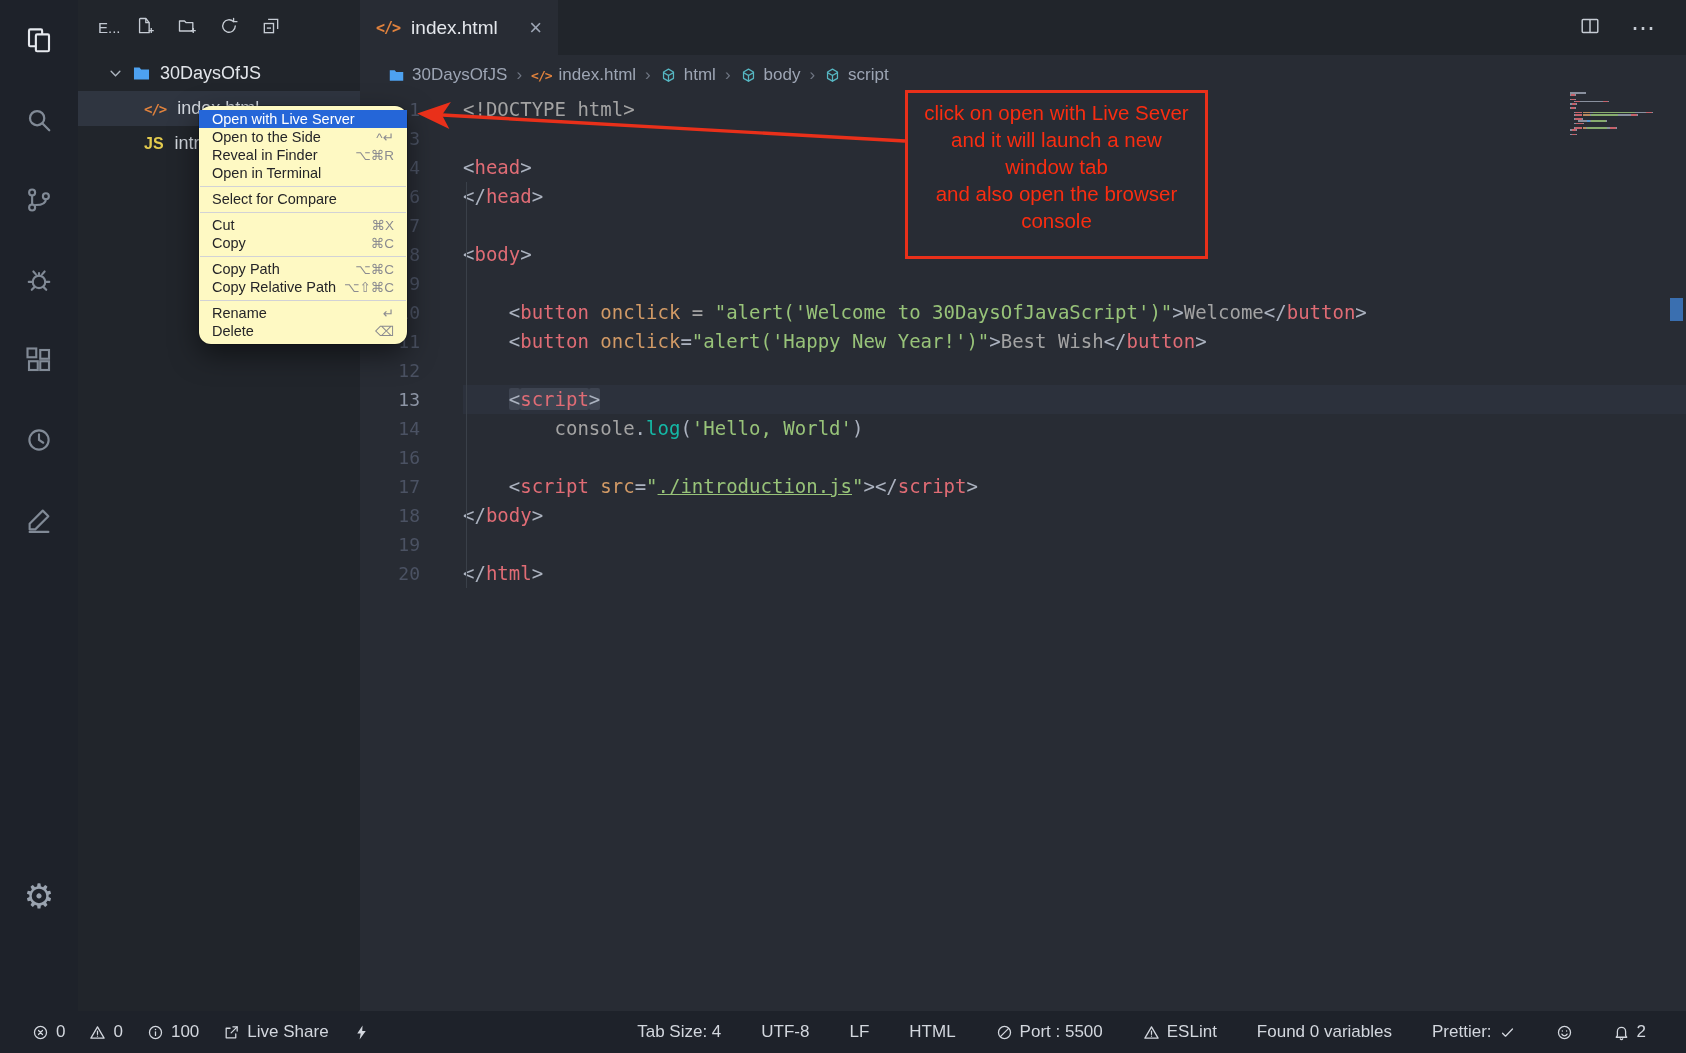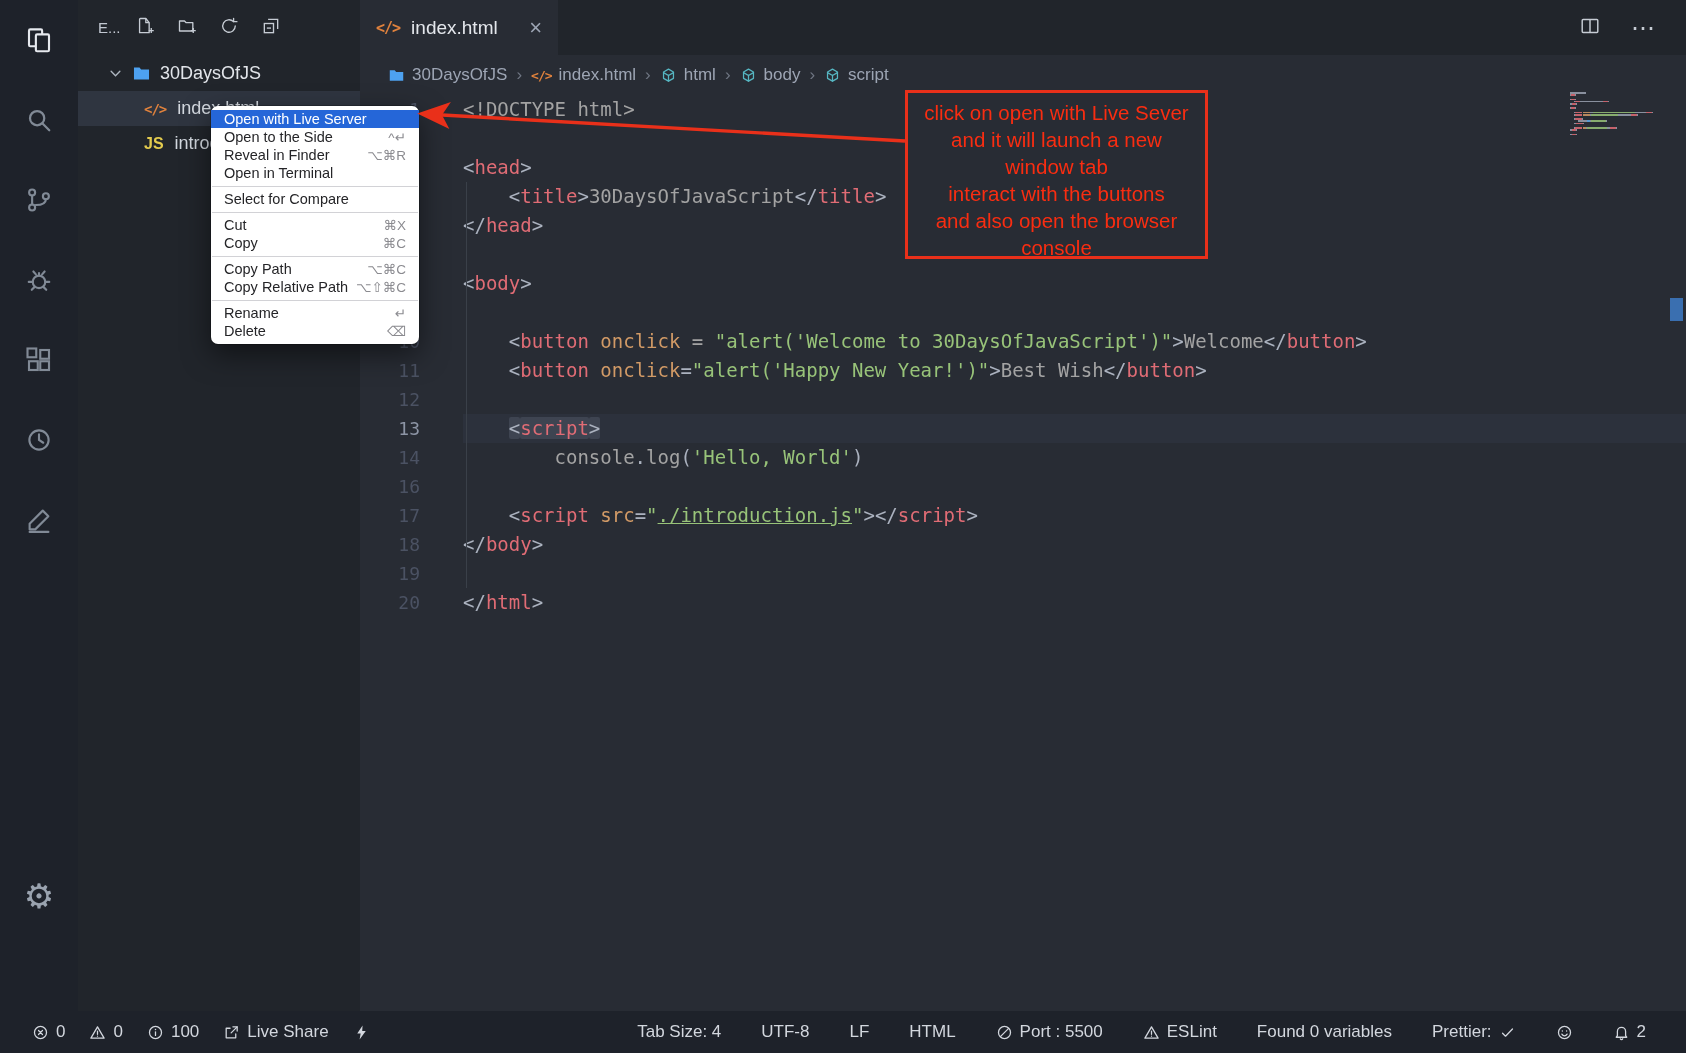--- a/index.html
+++ b/index.html
@@ -52,33 +52,33 @@
   #code{position:absolute;top:95px;left:0;right:0;bottom:0;font-family:"DejaVu Sans Mono",monospace;font-size:19px;color:var(--txt)}
   .code-line{height:29px;line-height:29px;display:flex;white-space:pre}
   .code-line.cur{background:linear-gradient(90deg,transparent 103px,#2c313c 103px)}
   .gutter{width:60px;flex:none;text-align:right;color:var(--gutter);font-size:18px}
   .cur .gutter{color:#8d95a5}
   .line-text{padding-left:43px}
   .tk-plain{color:#a3a3a3}
   .tk-tag{color:#e06c75}
   .tk-attr{color:#d19a66}
   .tk-str{color:#98c379}
-  .tk-fn{color:#a3a3a3}
+  .tk-fn{color:#14b8a6}
   .tk-punct{color:#abb2bf}
   .tk-hl{background:#3e4451;border-radius:2px}
   .tk-link{text-decoration:underline}
   #indent-guide{position:absolute;left:106px;top:87px;width:1px;height:406px;background:#3a4049}
 
   #minimap{position:absolute;top:92px;right:26px;width:90px;cursor:pointer}
   .mm-line{height:2.2px;display:flex}
   .mm-seg{height:1.7px;display:inline-block;opacity:.85}
   #ruler-mark{position:absolute;top:298px;right:3px;width:13px;height:23px;background:#3f81d0;opacity:.8}
 
   
-  #context-menu{position:absolute;left:211px;top:106px;width:208px;background:#ffffff;border-radius:7px;
+  #context-menu{position:absolute;left:199px;top:106px;width:208px;background:#fef9c3;border-radius:12px;
     box-shadow:0 10px 28px rgba(0,0,0,.5),0 0 0 1px rgba(0,0,0,.18);padding:4px 0;z-index:60;
     font-size:14.5px;color:#252528}
   .menu-item{display:flex;justify-content:space-between;align-items:center;height:18px;padding:0 13px;cursor:pointer}
   .menu-item.active{background:#2566d8;color:#fff}
   .menu-shortcut{color:#8b8b90;font-size:13.5px}
   .menu-item.active .menu-shortcut{color:#fff}
   .menu-sep{height:1px;background:#d2d2d6;margin:3.5px 1px}
 
   
   #note-box{position:absolute;left:905px;top:90px;width:303px;height:169px;border:3px solid #e9301a;
@@ -256,21 +256,20 @@
           </span>
           <span>script</span>
         </span>
       </div>
     <div id="code">
       <div id="indent-guide"></div>
       <div id="code-lines">
           <div class="code-line"><span class="gutter">1</span><span class="line-text"><span class="tk-plain">&lt;!DOCTYPE html&gt;</span></span></div>
           <div class="code-line"><span class="gutter">3</span><span class="line-text"></span></div>
           <div class="code-line"><span class="gutter">4</span><span class="line-text"><span class="tk-punct">&lt;</span><span class="tk-tag">head</span><span class="tk-punct">&gt;</span></span></div>
-          <div class="code-line"><span class="gutter">5</span><span class="line-text"><span class="tk-plain">    </span><span class="tk-punct">&lt;</span><span class="tk-tag">title</span><span class="tk-punct">&gt;</span><span class="tk-plain">30DaysOfJavaScript</span><span class="tk-punct">&lt;/</span><span class="tk-tag">title</span><span class="tk-punct">&gt;</span></span></div>
           <div class="code-line"><span class="gutter">6</span><span class="line-text"><span class="tk-punct">&lt;/</span><span class="tk-tag">head</span><span class="tk-punct">&gt;</span></span></div>
           <div class="code-line"><span class="gutter">7</span><span class="line-text"></span></div>
           <div class="code-line"><span class="gutter">8</span><span class="line-text"><span class="tk-punct">&lt;</span><span class="tk-tag">body</span><span class="tk-punct">&gt;</span></span></div>
           <div class="code-line"><span class="gutter">9</span><span class="line-text"></span></div>
           <div class="code-line"><span class="gutter">10</span><span class="line-text"><span class="tk-plain">    </span><span class="tk-punct">&lt;</span><span class="tk-tag">button</span><span class="tk-plain"> </span><span class="tk-attr">onclick</span><span class="tk-plain"> = </span><span class="tk-str">"alert('Welcome to 30DaysOfJavaScript')"</span><span class="tk-punct">&gt;</span><span class="tk-plain">Welcome</span><span class="tk-punct">&lt;/</span><span class="tk-tag">button</span><span class="tk-punct">&gt;</span></span></div>
           <div class="code-line"><span class="gutter">11</span><span class="line-text"><span class="tk-plain">    </span><span class="tk-punct">&lt;</span><span class="tk-tag">button</span><span class="tk-plain"> </span><span class="tk-attr">onclick</span><span class="tk-punct">=</span><span class="tk-str">"alert('Happy New Year!')"</span><span class="tk-punct">&gt;</span><span class="tk-plain">Best Wish</span><span class="tk-punct">&lt;/</span><span class="tk-tag">button</span><span class="tk-punct">&gt;</span></span></div>
           <div class="code-line"><span class="gutter">12</span><span class="line-text"></span></div>
           <div class="code-line cur"><span class="gutter">13</span><span class="line-text"><span class="tk-plain">    </span><span class="tk-punct tk-hl">&lt;</span><span class="tk-tag tk-hl">script</span><span class="tk-punct tk-hl">&gt;</span></span></div>
           <div class="code-line"><span class="gutter">14</span><span class="line-text"><span class="tk-plain">        </span><span class="tk-plain">console</span><span class="tk-punct">.</span><span class="tk-fn">log</span><span class="tk-punct">(</span><span class="tk-str">'Hello, World'</span><span class="tk-punct">)</span></span></div>
           <div class="code-line"><span class="gutter">16</span><span class="line-text"></span></div>
@@ -395,21 +394,20 @@
           <span class="mm-seg" style="width: 1.05px; background: rgb(154, 162, 177);"></span>
         </div>
       </div>
     <div id="ruler-mark"></div>
   </div>
 
   <div id="note-box">
       <div>click on open with Live Sever</div>
       <div>and it will launch a new</div>
       <div>window tab</div>
-      <div>interact with the buttons</div>
       <div>and also open the browser</div>
       <div>console</div>
     </div>
   <svg id="arrow-svg">
     <defs>
       <marker id="ah" markerWidth="11" markerHeight="10" refX="8.5" refY="5" orient="auto">
         <path d="M10.5 5L0.8 1L3.2 5L0.8 9Z" fill="#e9301a"></path>
       </marker>
     </defs>
     <path d="M497 45 L16 18" stroke="#e9301a" stroke-width="3.4" fill="none" marker-end="url(#ah)"></path>

